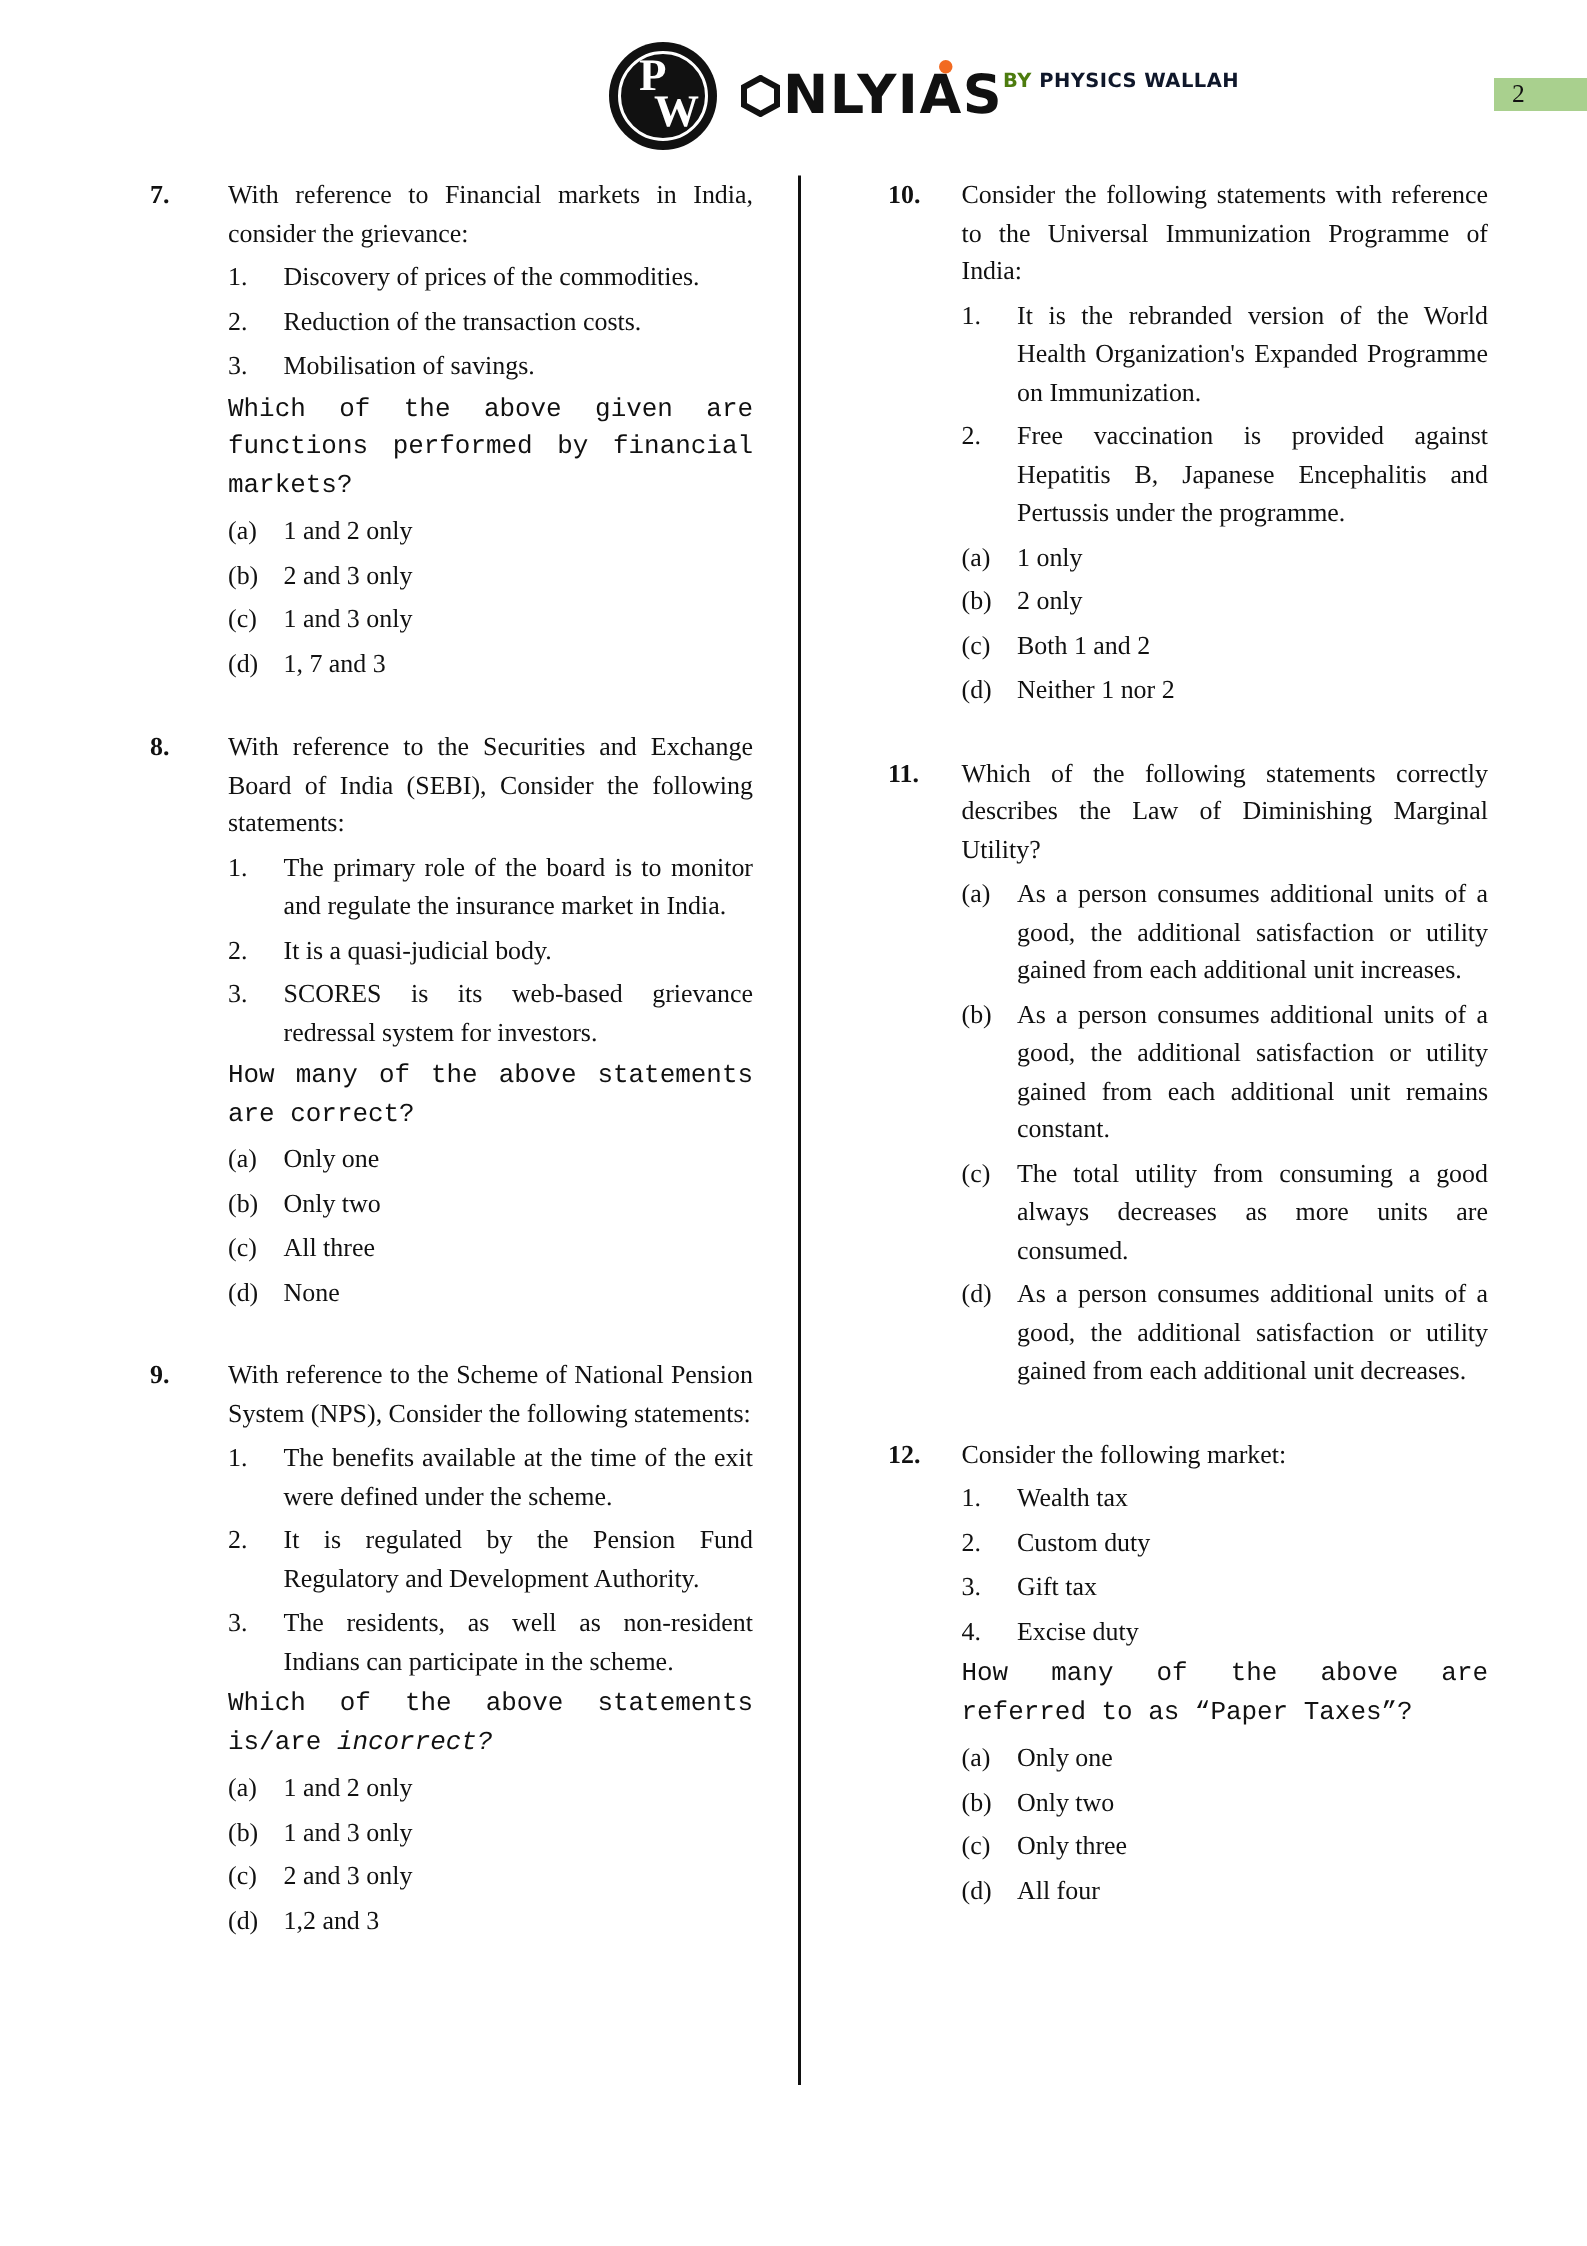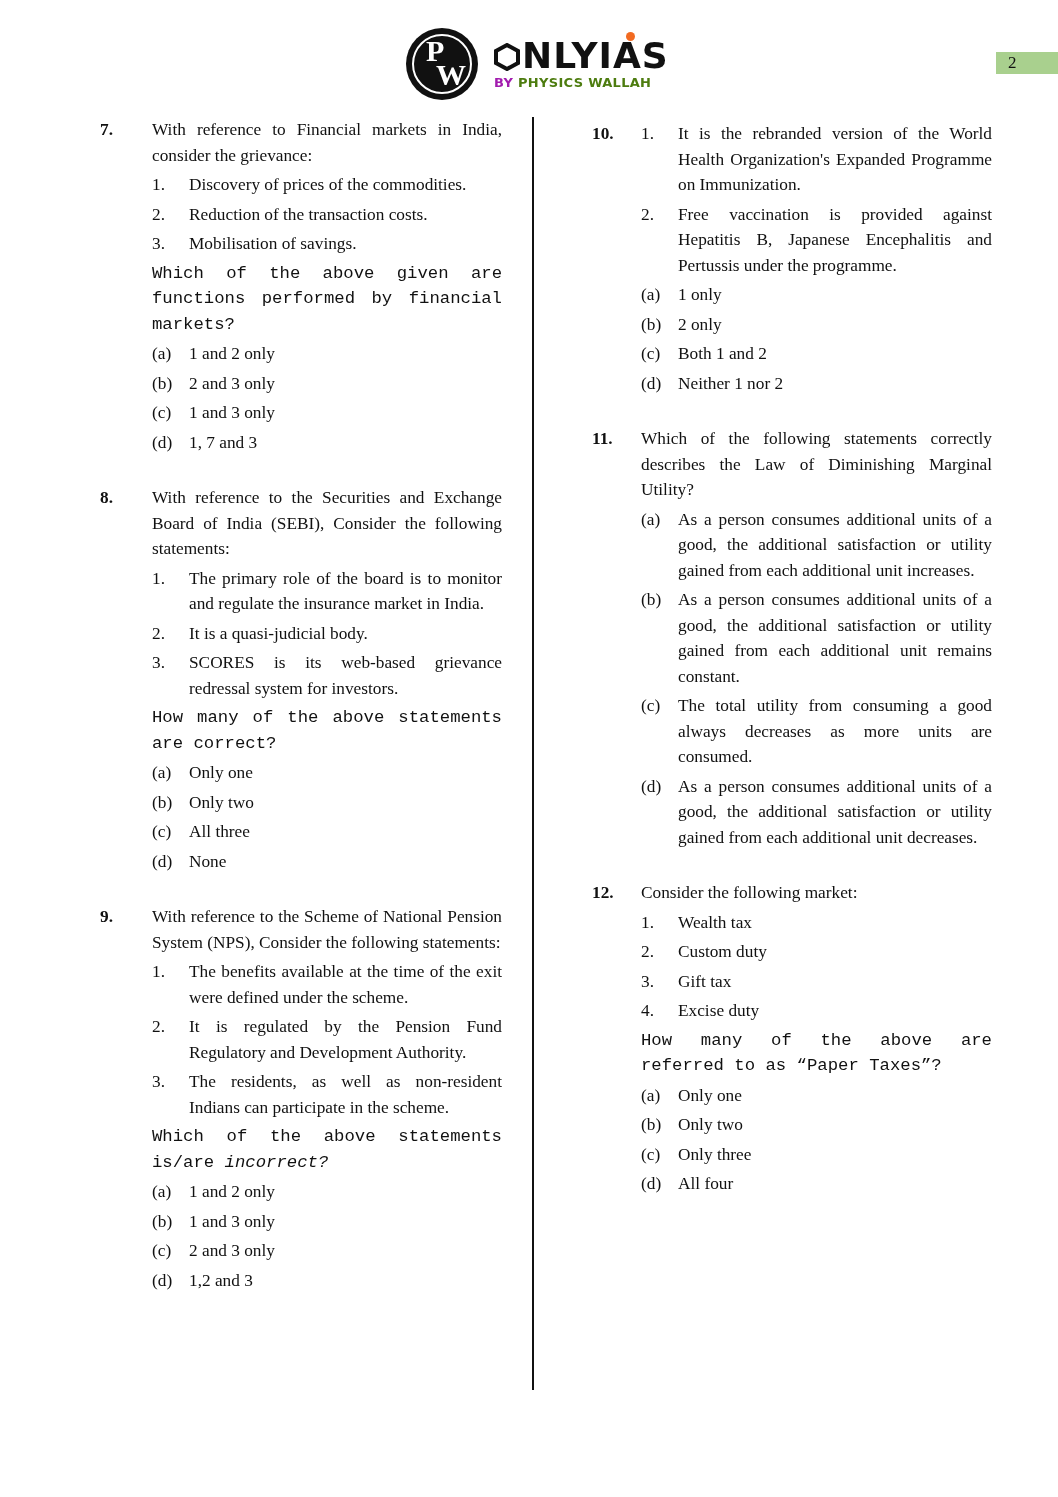--- a/index.html
+++ b/index.html
@@ -6,26 +6,26 @@
   body { width: 1058px; height: 1497px; position: relative; overflow: hidden;
          font-family: "Liberation Serif", "DejaVu Serif", serif; color: #111; }
 
   
   .header { position: absolute; top: 28px; left: 406px; height: 72px; display: flex; align-items: center; }
   .pw-logo { width: 72px; height: 72px; border-radius: 50%; background: #111; position: relative; }
   .pw-logo .ring { position: absolute; inset: 6px; border-radius: 50%; border: 2px solid #fff; }
   .pw-logo .pl, .pw-logo .wl { position: absolute; color: #fff; font-family: "Liberation Serif", serif; font-weight: bold; }
   .pw-logo .pl { left: 20px; top: 6px; font-size: 30px; }
   .pw-logo .wl { left: 30px; top: 30px; font-size: 30px; }
-  .brand { margin-left: 16px; display: flex; flex-direction: column; justify-content: space-between; }
+  .brand { margin-left: 16px; display: flex; flex-direction: row; justify-content: space-between; }
   .brand-name { font-family: "DejaVu Sans", sans-serif; font-weight: bold; font-size: 36px; letter-spacing: 1px; line-height: 36px; color: #111; position: relative; }
   .brand-name .hex { display: inline-block; width: 26px; height: 28px; vertical-align: -3px; margin-right: 2px; }
   .brand-name .dot { position: absolute; top: -6px; right: 34px; width: 9px; height: 9px; border-radius: 50%; }
   .brand-sub { font-family: "DejaVu Sans", sans-serif; font-weight: bold; font-size: 13px; letter-spacing: 0.3px; margin-top: 1px; }
-  .brand-sub .by { color: #a21caf; }
+  .brand-sub .by { color: #4d7c0f; }
 
   .page-num { position: absolute; top: 52px; left: 996px; width: 62px; height: 22px; background: #a9d08e;
               font-size: 17px; line-height: 22px; text-indent: 12px; color: #111; }
 
   
   .divider { position: absolute; left: 532px; top: 117px; width: 2px; height: 1273px; background: #111; }
   .col { position: absolute; top: 117px; font-size: 17.3px; line-height: 25.5px; }
   .col.left { left: 100px; width: 402px; }
   .col.right { left: 592px; width: 400px; }
 
@@ -50,21 +50,21 @@
     <span class="wl">W</span>
   </div>
   <div class="brand">
     <div class="brand-name">
       <svg class="hex" viewBox="0 0 26 28">
         <polygon points="13,2 24,8 24,20 13,26 2,20 2,8" fill="none" stroke="#111" stroke-width="4"></polygon>
       </svg><span>NLYIAS</span>
       <span class="dot" id="brand-dot" style="background: rgb(242, 106, 33);"></span>
     </div>
     <div class="brand-sub">
-      <span class="by">BY </span><span id="brand-sub-text" style="color: #4d7c0f;">PHYSICS WALLAH</span>
+      <span class="by">BY </span><span id="brand-sub-text" style="color: #0f172a;">PHYSICS WALLAH</span>
     </div>
   </div>
 </div>
 
 <div class="page-num" id="page-num" style="background: rgb(169, 208, 142);">2</div>
 
 <div class="divider"></div>
 
 <div class="col left" id="col-left">
     <div class="q">
@@ -100,20 +100,21 @@
       <div class="ask"><span>Which of the above statements is/are </span><i>incorrect?</i></div>
       <div class="opt"><span class="mk">(a)</span><span>1 and 2 only</span></div>
       <div class="opt"><span class="mk">(b)</span><span>1 and 3 only</span></div>
       <div class="opt"><span class="mk">(c)</span><span>2 and 3 only</span></div>
       <div class="opt"><span class="mk">(d)</span><span>1,2 and 3</span></div>
     </div>
   </div>
 <div class="col right" id="col-right">
     <div class="q">
       <span class="qnum">10.</span>
+      <div class="stem">Consider the following statements with reference to the Universal Immunization Programme of India:</div>
       <div class="item"><span class="mk">1.</span><span>It is the rebranded version of the World Health Organization's Expanded Programme on Immunization.</span></div>
       <div class="item"><span class="mk">2.</span><span>Free vaccination is provided against Hepatitis B, Japanese Encephalitis and Pertussis under the programme.</span></div>
       <div class="opt"><span class="mk">(a)</span><span>1 only</span></div>
       <div class="opt"><span class="mk">(b)</span><span>2 only</span></div>
       <div class="opt"><span class="mk">(c)</span><span>Both 1 and 2</span></div>
       <div class="opt"><span class="mk">(d)</span><span>Neither 1 nor 2</span></div>
     </div>
     <div class="q">
       <span class="qnum">11.</span>
       <div class="stem">Which of the following statements correctly describes the Law of Diminishing Marginal Utility?</div>

